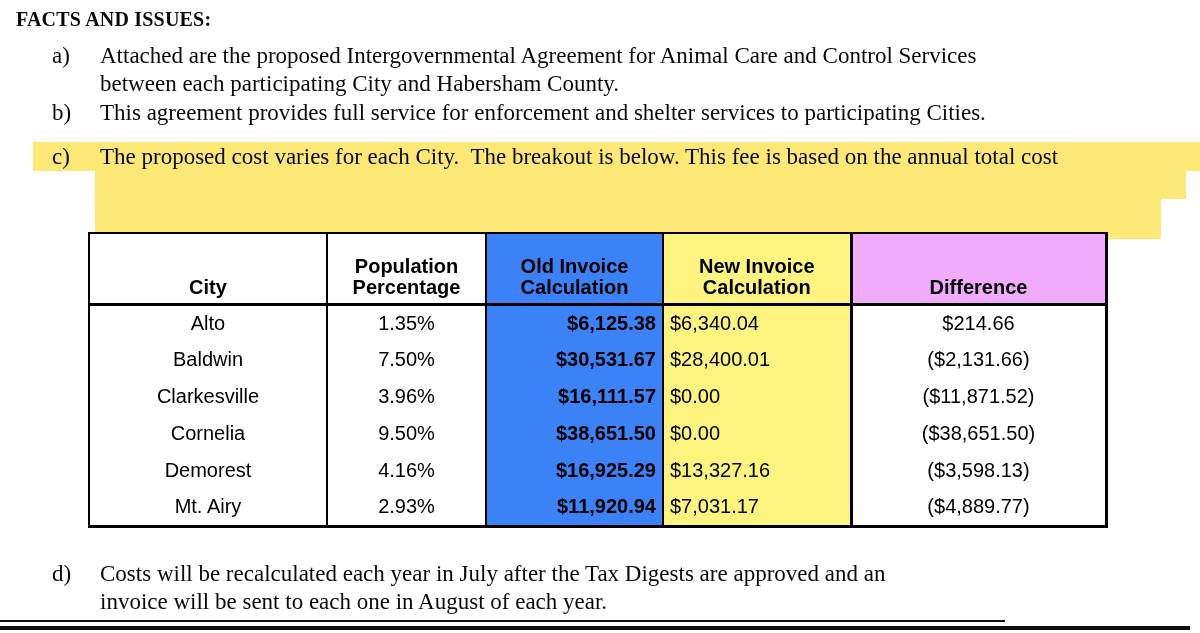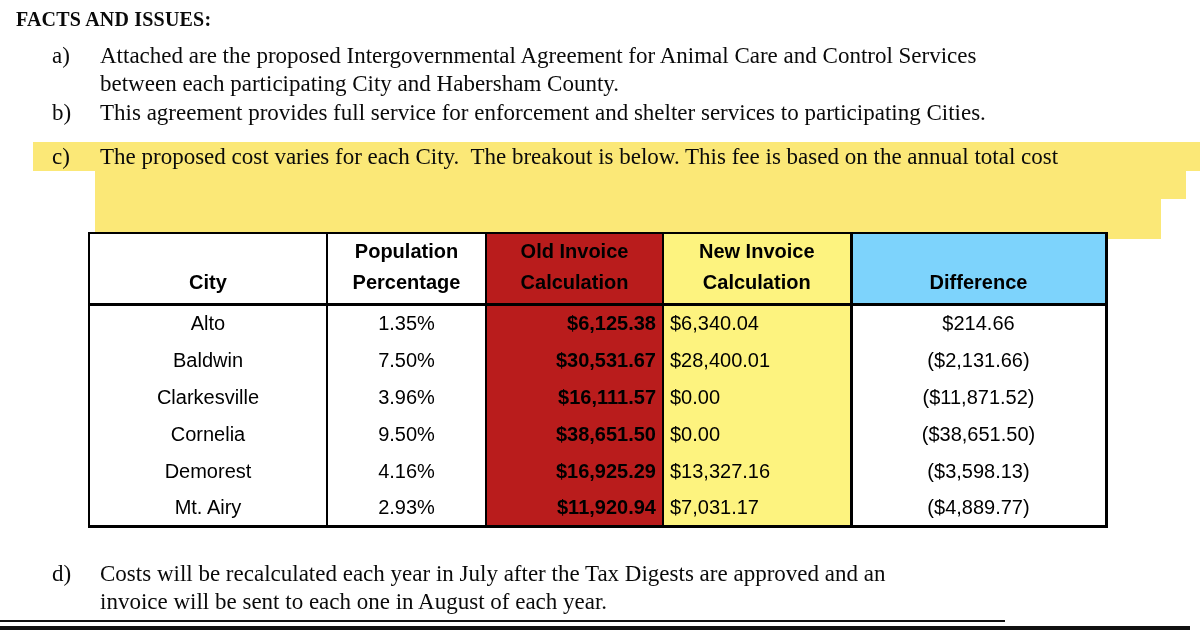--- a/index.html
+++ b/index.html
@@ -57,32 +57,32 @@
     font-size:20px;color:#000;
     border-top:2px solid #000;
     border-left:2px solid #000;
     border-right:3px solid #000;
     border-bottom:3px solid #000;
   }
   table.breakout thead tr{height:71px;}
   table.breakout tbody tr{height:37px;}
   table.breakout th{
     vertical-align:bottom;text-align:center;
-    font-weight:bold;line-height:31px;
+    font-weight:bold;line-height:21px;
     padding:2px 6px 5px 6px;
   }
   table.breakout td{vertical-align:middle;padding:0 6px;}
   table.breakout thead th{border-bottom:3px solid #000;}
   .b-thin{border-left:2px solid #000;}
   .b-thick{border-left:3px solid #000;}
   th.c-city, td.c-city{background:#ffffff;}
   th.c-pop, td.c-pop{background:#ffffff;}
-  th.c-old, td.c-old{background:#b91c1c;}
+  th.c-old, td.c-old{background:#3b82f6;}
   th.c-new, td.c-new{background:#fdf37f;}
-  th.c-diff{background:#7dd3fc;font-weight:normal;}
+  th.c-diff{background:#f0abfc;font-weight:normal;}
   td.c-diff{background:#ffffff;}
   td.c-city, td.c-pop{text-align:center;}
   td.c-old{text-align:right;font-weight:bold;padding-right:9px;}
   td.c-new{text-align:left;padding-right:10px;}
   td.c-diff{text-align:center;padding-right:9px;}
   
   .rule-thin{position:absolute;left:0;top:620px;width:1005px;height:2px;background:#111;}
   .rule-thick{position:absolute;left:0;top:626px;width:1190px;height:4px;background:#111;}
 </style>
 </head>

